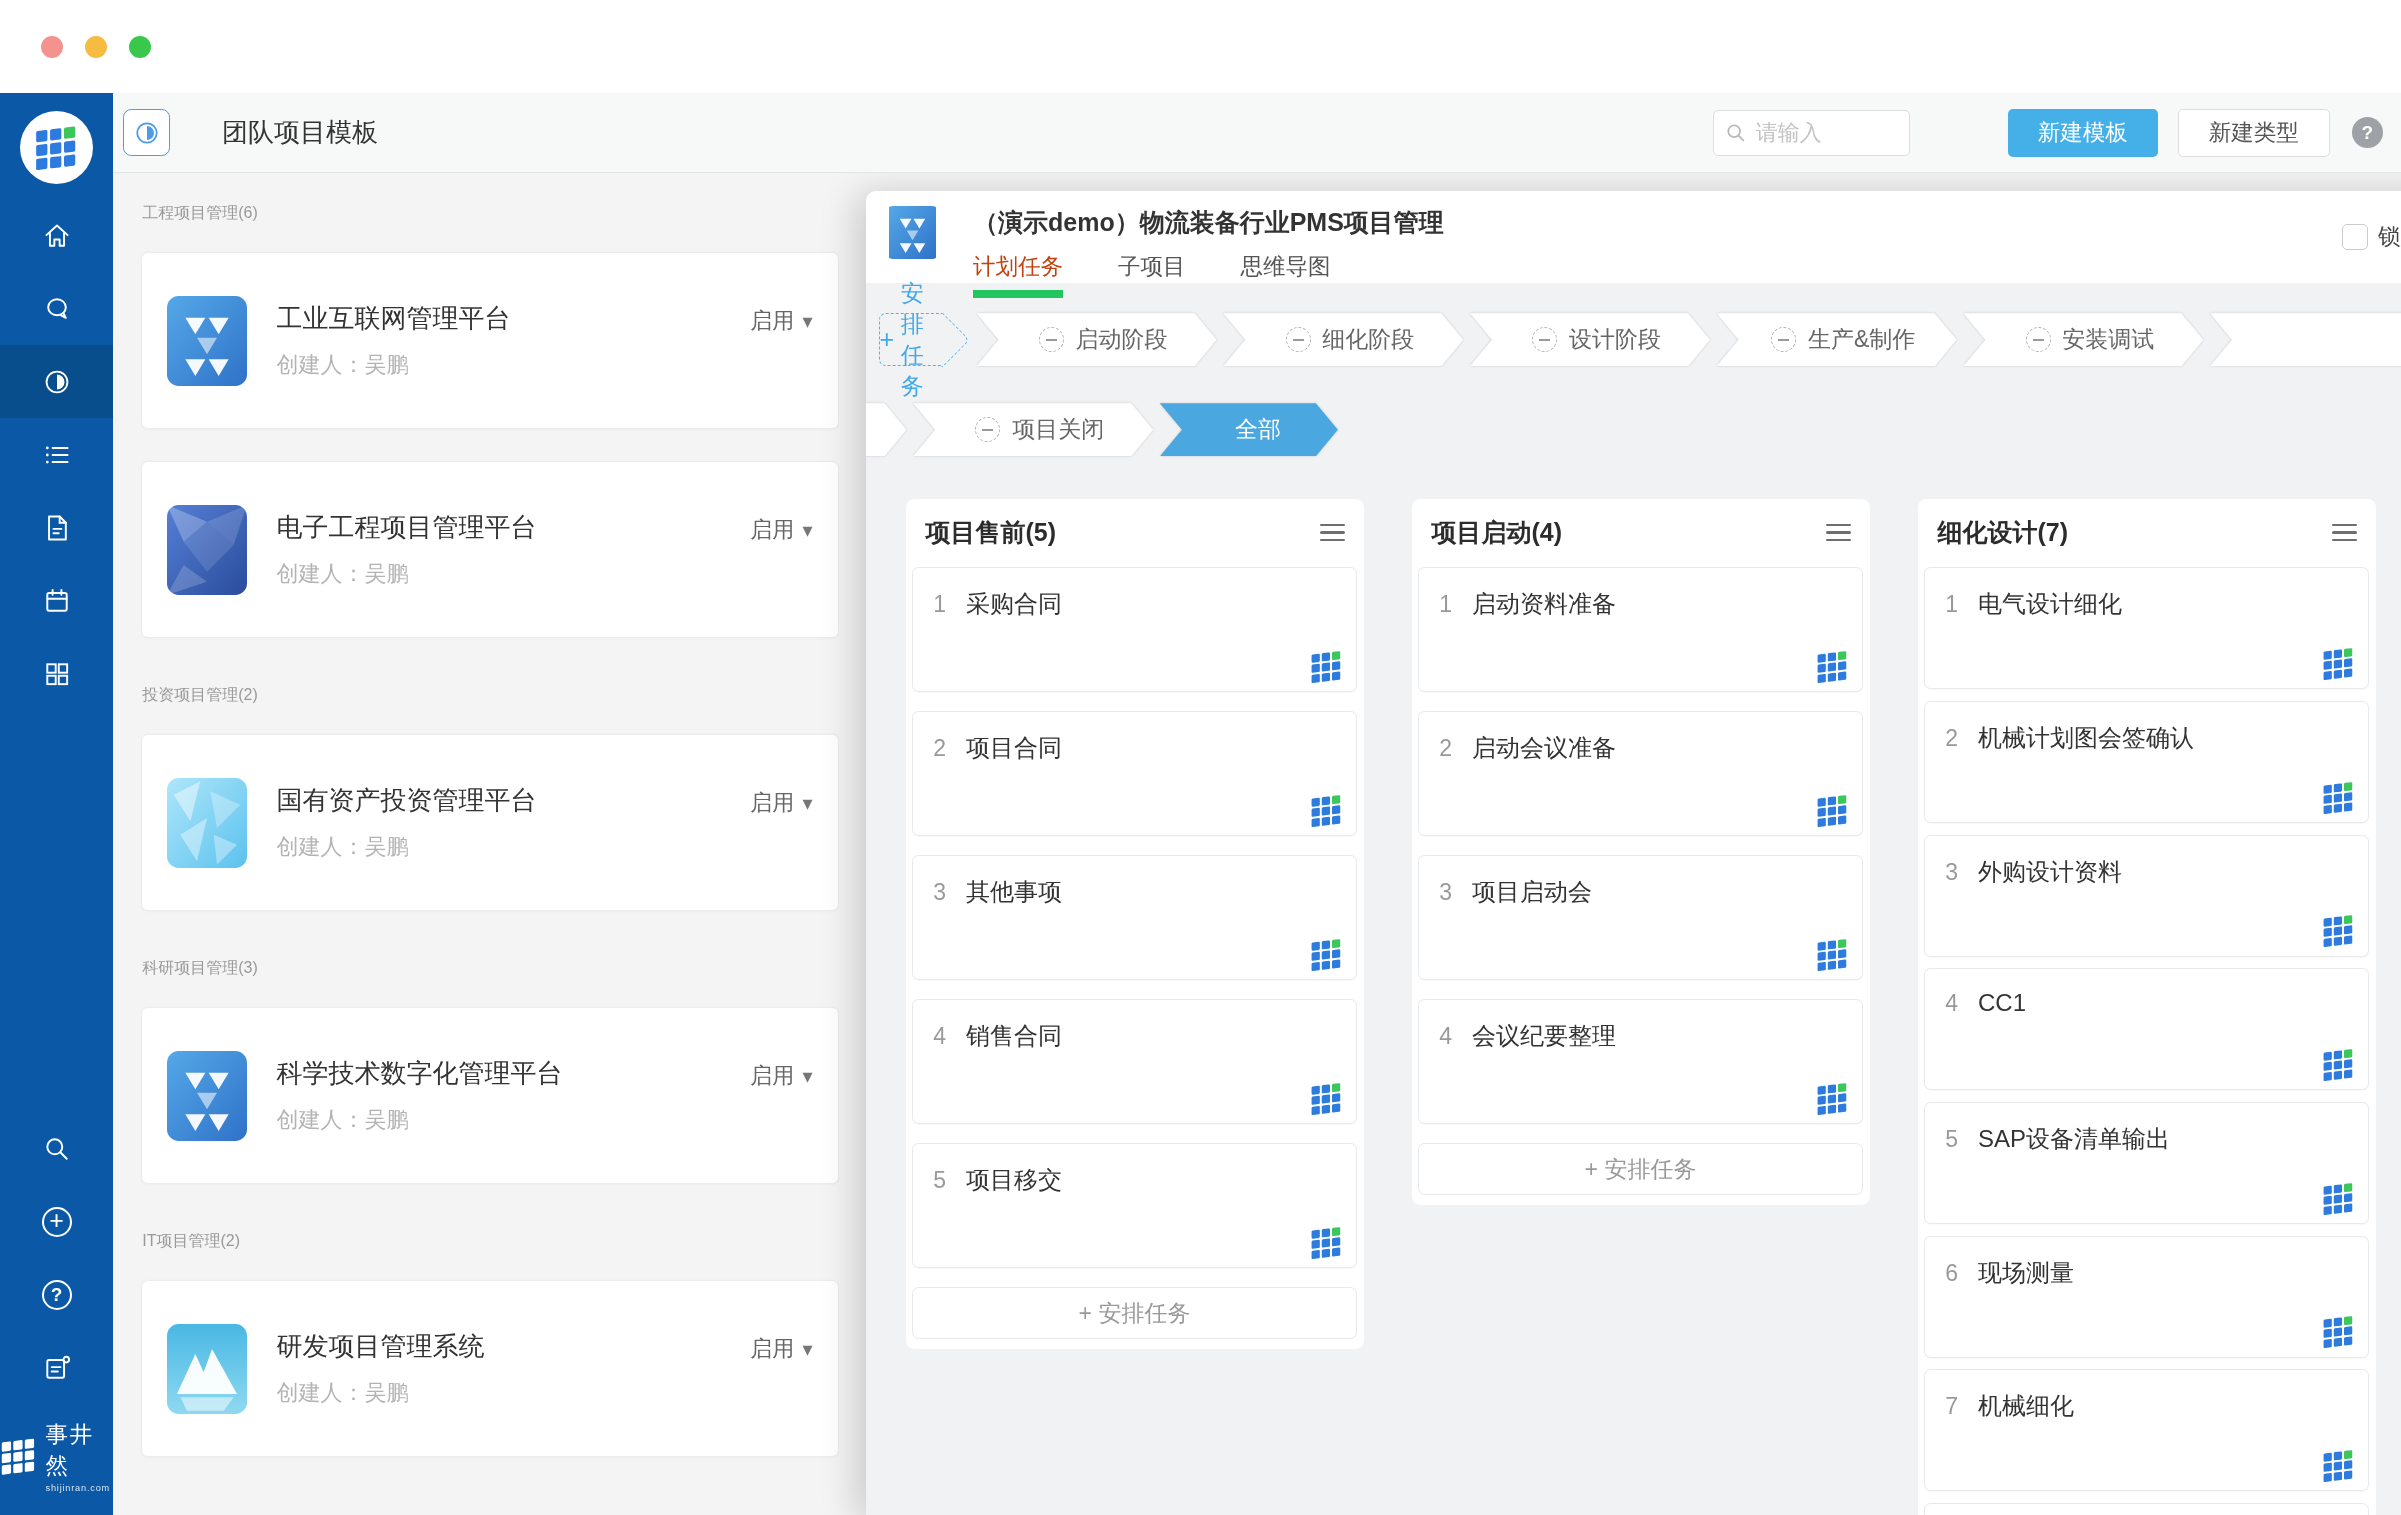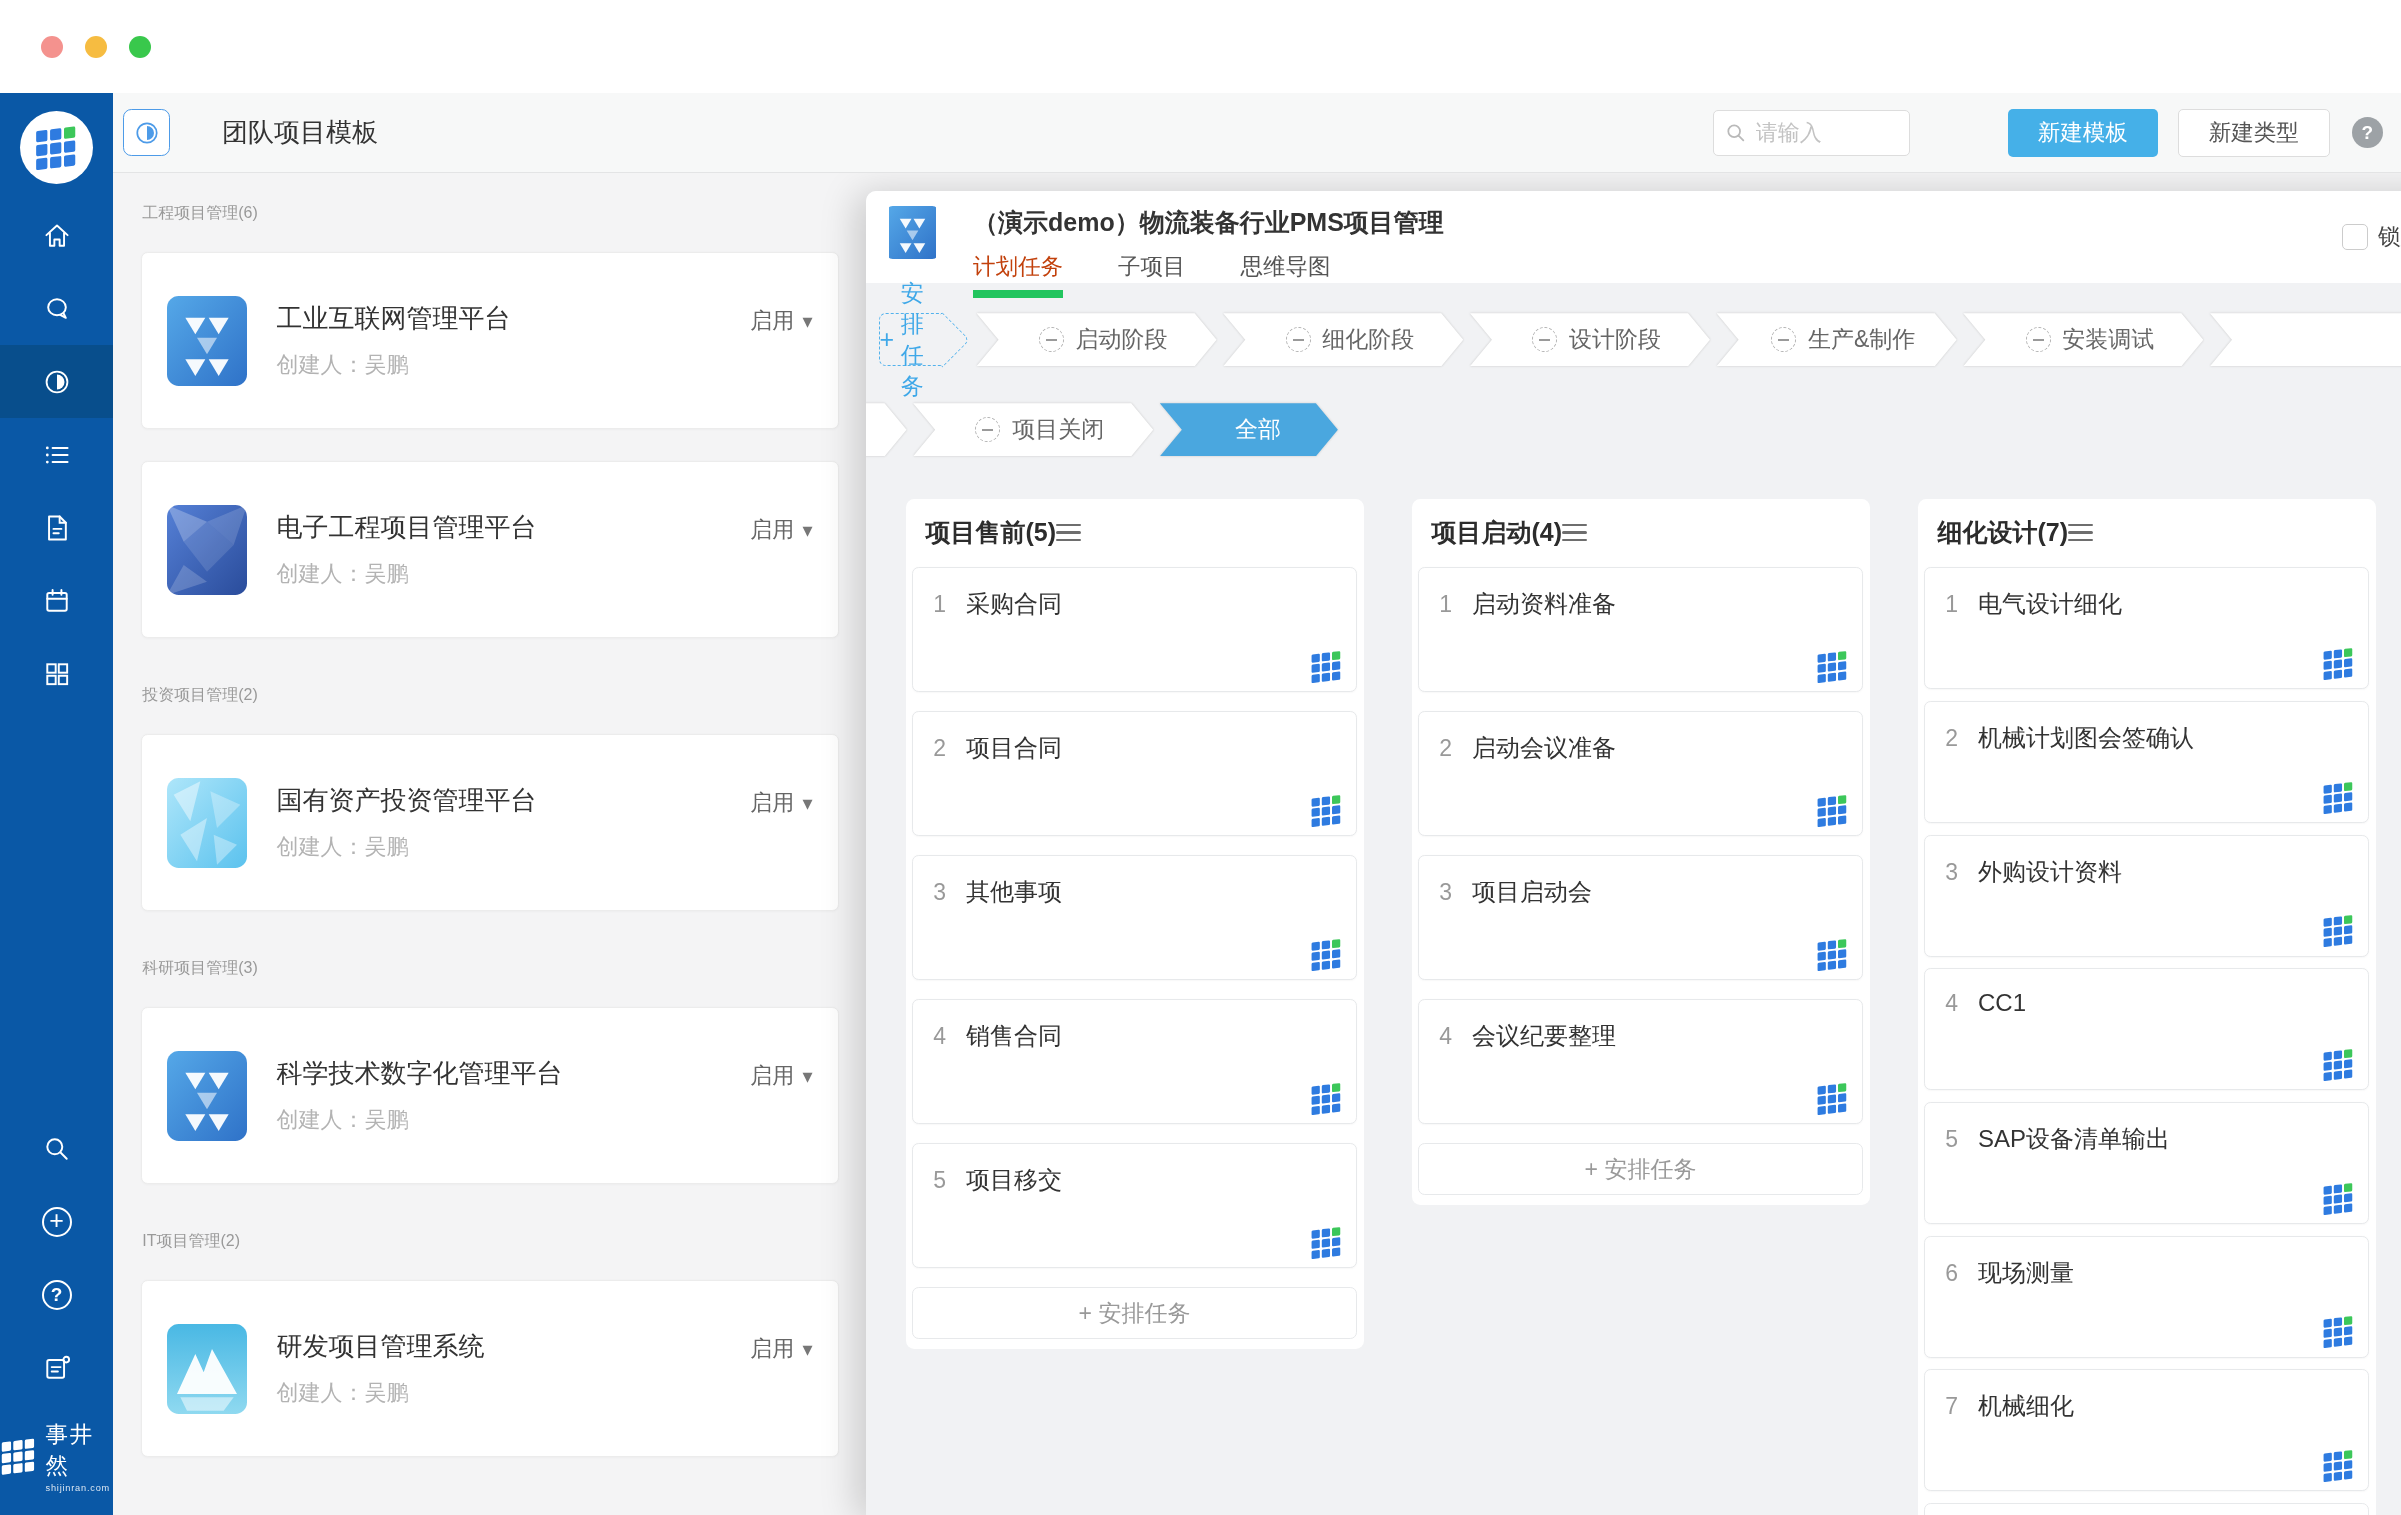--- a/index.html
+++ b/index.html
@@ -110,21 +110,21 @@
   .chev.frag { width:100px; margin-left:-72px; }
   .chev.all { width:178px; }
   .chev.all .chev-inner { background:#4aa7df; color:#fff; padding-left:18.3px; }
   .mc { width:25px; height:25px; border:1.7px dashed #b0b0b0; border-radius:50%;
     display:flex; align-items:center; justify-content:center; flex:none; }
   .mc::before { content:""; width:11px; height:2.1px; background:#9a9a9a; }
 
   
   .board { display:flex; gap:48px; margin:43px 0 0 27px; align-items:flex-start; }
   .kcol { width:458px; background:#fff; border-radius:8.3px; padding:13.3px 6.7px 10px; flex:none; }
-  .kcol-head { display:flex; align-items:center; padding:3.3px 11.7px 0 13.3px; margin-bottom:18.3px; }
+  .kcol-head { display:flex; align-items:center; justify-content:space-between; padding:3.3px 11.7px 0 13.3px; margin-bottom:18.3px; }
   .kcol-title { font-size:25px; color:#2c2c2c; font-weight:bold; }
   .ham { width:25px; height:17.5px; display:flex; flex-direction:column; justify-content:space-between; cursor:pointer; }
   .ham i { display:block; height:2.5px; background:#6e6e6e; border-radius:1.7px; }
   .kcard { position:relative; height:125px; background:#fff; border:0.8px solid #e7e9eb; border-radius:6.7px;
     margin-bottom:19px; padding:20px 20px 0; box-shadow:0 0.8px 1.7px rgba(0,0,0,.03); cursor:pointer; }
   .col-c .kcard { height:122px; margin-bottom:11.7px; }
   .kcard-num { font-size:23px; color:#999; margin-right:20px; }
   .kcard-title { font-size:24px; color:#333; }
   .kcard-logo { position:absolute; right:13.3px; bottom:8.3px; width:33px; height:33px; }
   .kcard-logo svg { width:100%; height:100%; display:block; }

